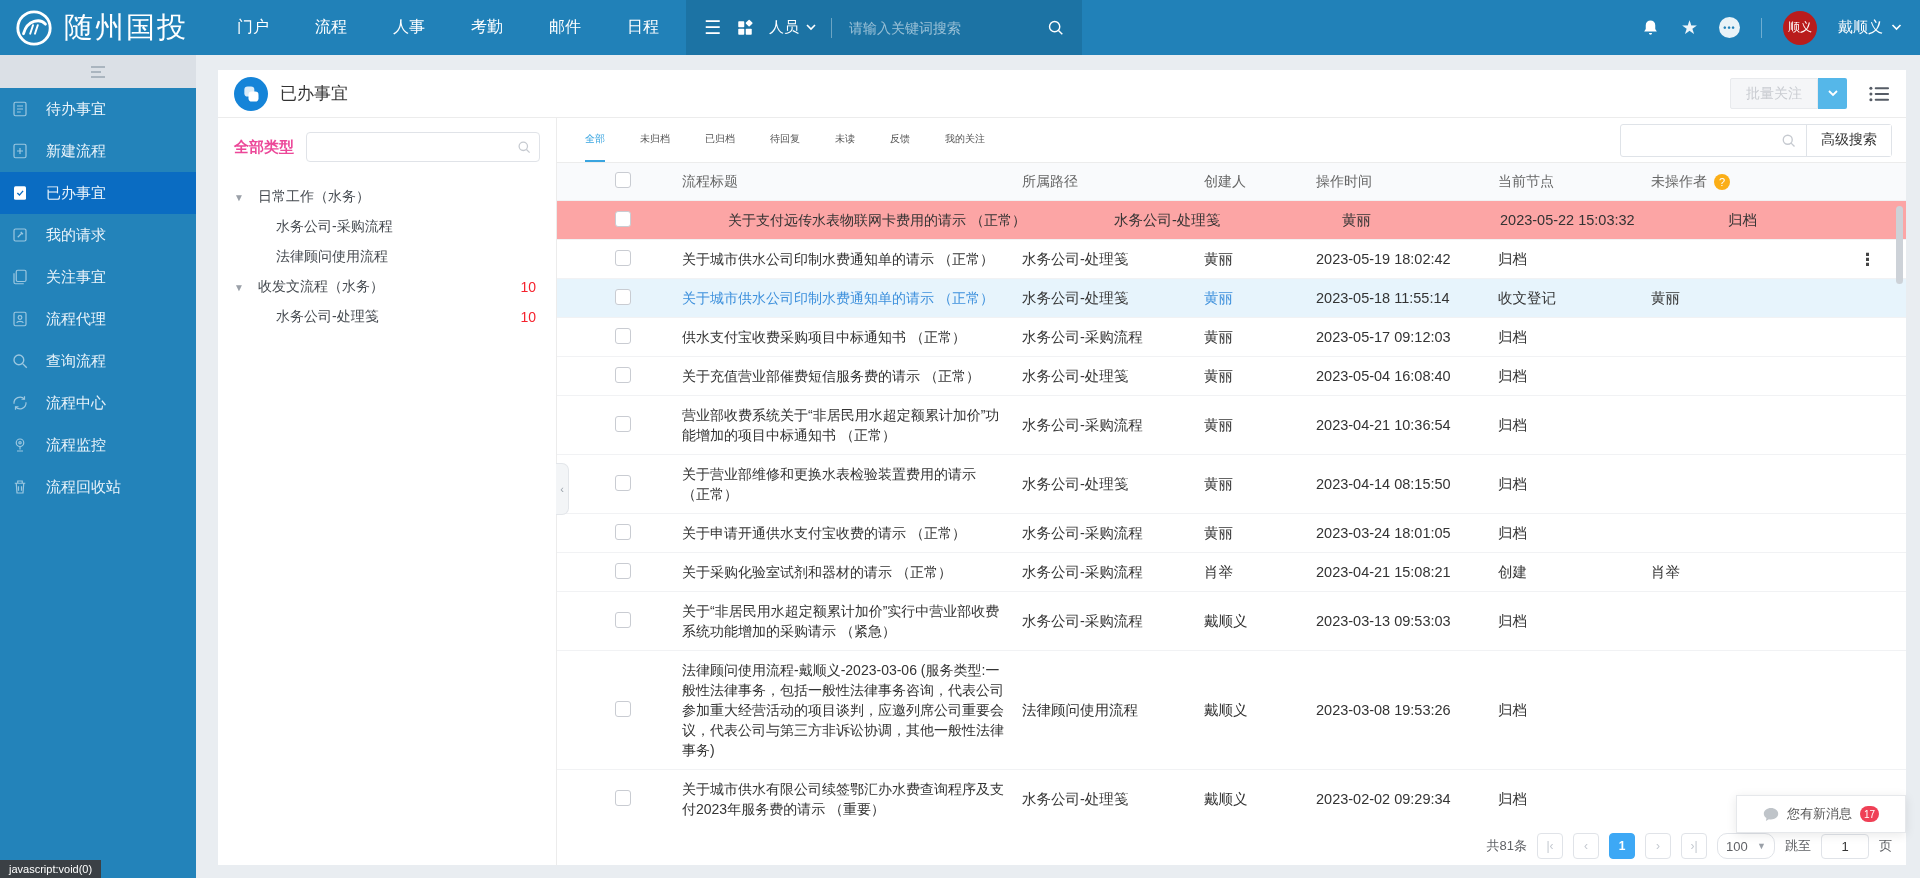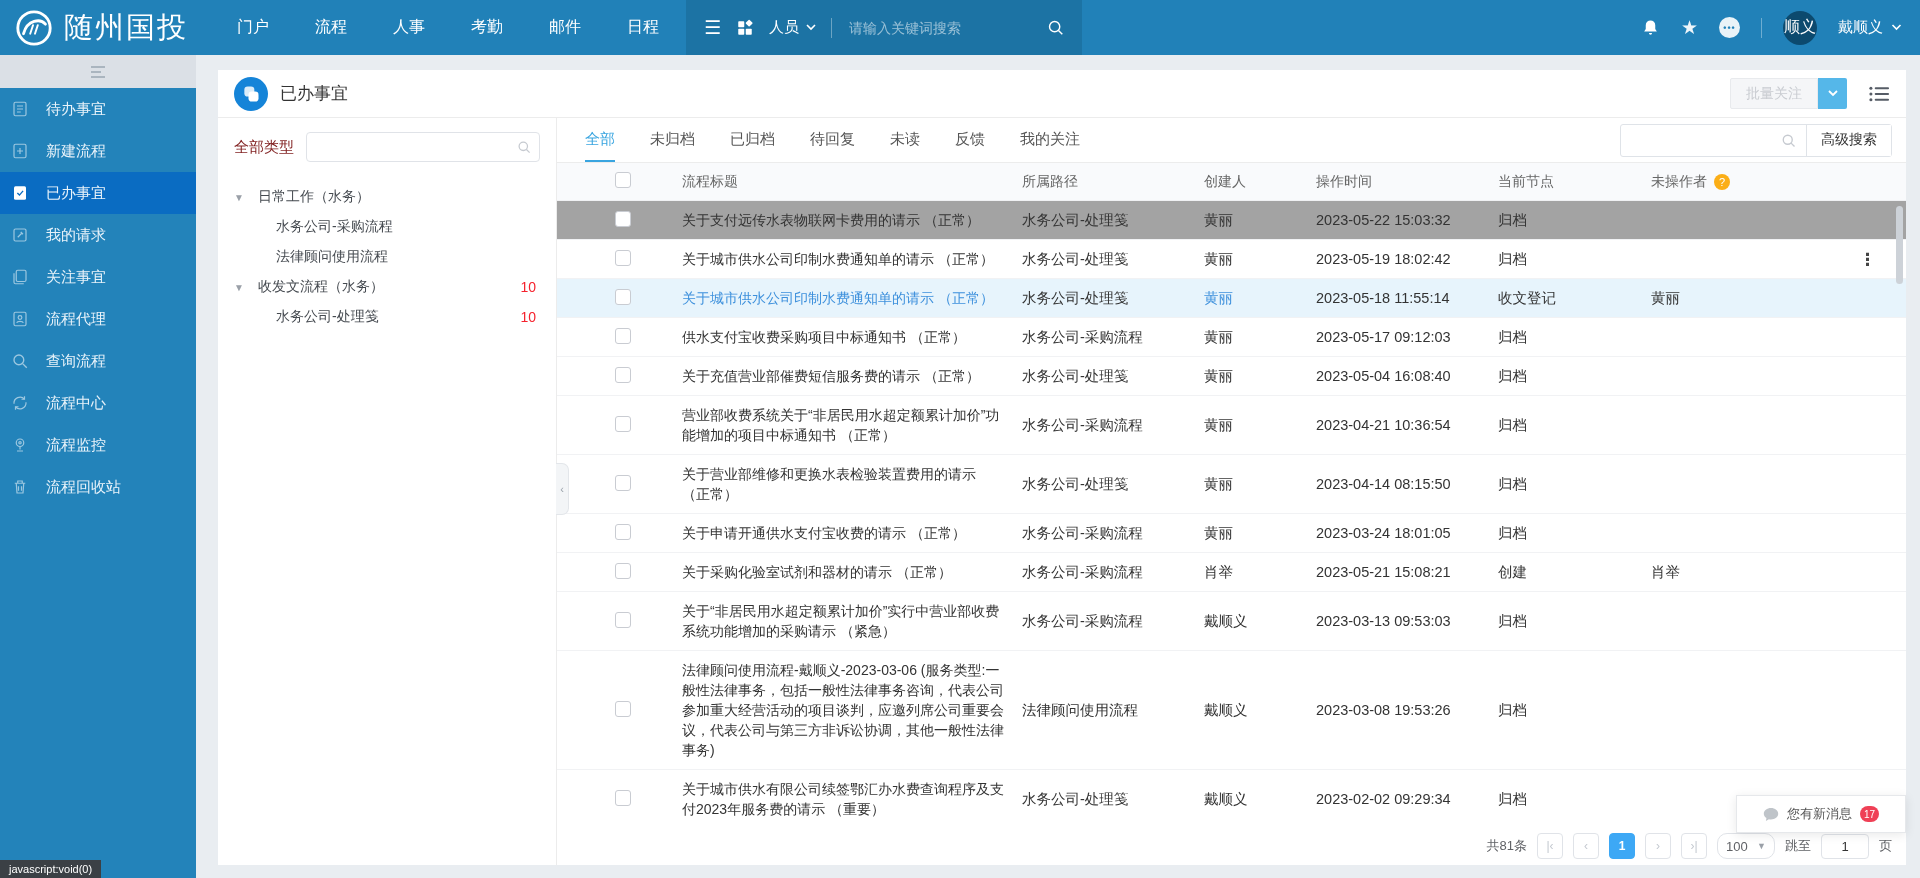--- a/index.html
+++ b/index.html
@@ -19,22 +19,22 @@
   .scope { display:flex; align-items:center; gap:7px; font-size:15px; cursor:pointer; }
   .vdiv { width:1px; height:20px; background:rgba(255,255,255,.35); }
   .gsearch { width:185px; background:transparent; border:none; outline:none; color:#fff; font-size:14px; }
   .gsearch::placeholder { color:rgba(255,255,255,.55); }
   .topbar-right { margin-left:auto; display:flex; align-items:center; gap:21px; padding-right:18px; }
   .tb-ic { cursor:pointer; display:flex; align-items:center; }
   .star-glyph { font-size:19px; color:rgba(255,255,255,.92); }
   .more-circle { width:21px; height:21px; border-radius:50%; background:rgba(255,255,255,.9);
     color:#2181b8; display:flex; align-items:center; justify-content:center; font-size:9px;
     font-weight:bold; letter-spacing:1px; }
-  .avatar { width:34px; height:34px; border-radius:50%; background:#0c4a6e; display:flex;
-    align-items:center; justify-content:center; font-size:16px; cursor:pointer; }
+  .avatar { width:34px; height:34px; border-radius:50%; background:#b91c1c; display:flex;
+    align-items:center; justify-content:center; font-size:12px; cursor:pointer; }
   .user-wrap { display:flex; align-items:center; gap:8px; cursor:pointer; }
   .user-name { font-size:15px; }
 
   
   .sidebar { position:absolute; left:0; top:55px; bottom:0; width:196px; background:#2383ba; }
   .side-collapse { height:33px; background:#dbe0e6; display:flex; align-items:center;
     justify-content:center; color:#9aa7b3; cursor:pointer; }
   .side-item { height:42px; display:flex; align-items:center; padding-left:11px; gap:17px;
     color:#e9f3fa; font-size:15px; cursor:pointer; }
   .side-item .ic { width:18px; height:18px; opacity:.55; flex:0 0 auto; }
@@ -55,41 +55,41 @@
     color:#c9ccd1; font-size:14px; border-radius:2px 0 0 2px; cursor:pointer; }
   .btn-drop { height:31px; width:29px; background:#55b7e9; border:none; color:#fff;
     border-radius:0 2px 2px 0; cursor:pointer; display:flex; align-items:center; justify-content:center; }
   .list-view { margin-left:22px; cursor:pointer; display:flex; }
 
   .card-body { flex:1; display:flex; min-height:0; position:relative; }
 
   
   .tree-panel { width:339px; border-right:1px solid #ececec; padding:14px 16px 0 16px; flex:0 0 auto; }
   .tree-head { display:flex; align-items:center; gap:12px; }
-  .tree-title { font-size:15px; font-weight:normal; color:#7f1d1d; white-space:nowrap; }
+  .tree-title { font-size:15px; font-weight:bold; color:#ec4899; white-space:nowrap; }
   .tree-search { flex:1; height:30px; border:1px solid #e0e3e8; border-radius:4px; display:flex;
     align-items:center; padding:0 8px; }
   .tree-search input { flex:1; min-width:0; border:none; outline:none; font-size:13px; }
   .tree { list-style:none; margin:20px 0 0; padding:0; }
   .tree li { height:30px; display:flex; align-items:center; font-size:14px; color:#454a50; cursor:pointer; }
   .tree .caret { width:24px; color:#9aa0a8; font-size:10px; }
   .tree li.child { padding-left:42px; }
   .tree .count { margin-left:auto; color:#f5222d; padding-right:4px; }
 
   .panel-collapse { position:absolute; left:338px; top:345px; width:13px; height:52px;
     background:#f3f5f7; border:1px solid #e3e6ea; border-left:none; border-radius:0 7px 7px 0;
     display:flex; align-items:center; justify-content:center; color:#9aa3ab; font-size:11px;
     cursor:pointer; z-index:3; }
 
   
   .list-panel { flex:1; display:flex; flex-direction:column; min-width:0; }
   .tabs-row { height:45px; display:flex; align-items:center; padding:0 14px 0 28px;
     border-bottom:1px solid #ececec; flex:0 0 auto; }
   .tabs { display:flex; gap:35px; height:100%; }
-  .tab { height:100%; display:flex; align-items:center; font-size:15px; color:#555;
+  .tab { height:100%; display:flex; align-items:center; font-size:10px; color:#555;
     border-bottom:2px solid transparent; cursor:pointer;font-family:Liberation Mono, monospace; }
   .tab.active { color:#3aa5e0; border-color:#3aa5e0; }
   .list-search { margin-left:auto; height:33px; border:1px solid #dfe3e8; border-radius:3px;
     display:flex; align-items:center; background:#fff; }
   .list-search input { width:150px; border:none; outline:none; padding:0 10px; font-size:14px; }
   .list-search .mag { padding:0 10px; display:flex; cursor:pointer; }
   .adv-btn { height:31px; border:none; border-left:1px solid #dfe3e8; background:#fff;
     padding:0 14px; font-size:14px; color:#333; cursor:pointer; }
 
   
@@ -100,21 +100,21 @@
     display:inline-block; margin-left:58px; cursor:pointer; }
   .col-pending { display:flex; align-items:center; gap:7px; }
   .help { width:16px; height:16px; border-radius:50%; background:#fbae17; color:#fff; font-size:11px;
     display:inline-flex; align-items:center; justify-content:center; cursor:pointer; }
 
   .tbody { flex:1; overflow:hidden; position:relative; }
   .trow { display:grid; grid-template-columns:var(--cols); align-items:center;
     border-bottom:1px solid #f1f2f4; min-height:39px; font-size:14.5px; color:#333; cursor:pointer; }
   .trow .cell { padding:9px 18px 9px 0; line-height:20px; }
   .trow .title { font-size:14px; }
-  .trow.shaded { background:#a3a3a3; }
+  .trow.shaded { background:#fca5a5;gap:46px; }
   .trow.selected { background:#e7f4fc; }
   .trow.selected .title, .trow.selected .creator { color:#3d90dc; }
   .kebab { margin-left:48px; font-size:17px; font-weight:bold; color:#444; cursor:pointer; }
   .vthumb { position:absolute; right:3px; top:5px; width:7px; height:78px; background:#cdd2d8;
     border-radius:4px; cursor:pointer; }
 
   
   .footer-row { height:38px; display:flex; align-items:center; justify-content:flex-end; gap:10px;
     padding-right:14px; font-size:13px; color:#606266; flex:0 0 auto; }
   .pg-btn { width:26px; height:26px; border:1px solid #e0e3e8; border-radius:4px; background:#fff;
@@ -481,21 +481,21 @@
             <div class="cell">归档</div>
             <div class="cell"></div>
             <div></div>
           </div>
 
           <div class="trow">
             <div><span class="cb"></span></div>
             <div class="cell title">关于采购化验室试剂和器材的请示 （正常）</div>
             <div class="cell">水务公司-采购流程</div>
             <div class="cell creator">肖举</div>
-            <div class="cell">2023-05-21 15:08:21</div>
+            <div class="cell">2023-04-21 15:08:21</div>
             <div class="cell">创建</div>
             <div class="cell">肖举</div>
             <div></div>
           </div>
 
           <div class="trow">
             <div><span class="cb"></span></div>
             <div class="cell title">关于“非居民用水超定额累计加价”实行中营业部收费系统功能增加的采购请示 （紧急）</div>
             <div class="cell">水务公司-采购流程</div>
             <div class="cell creator">戴顺义</div>

